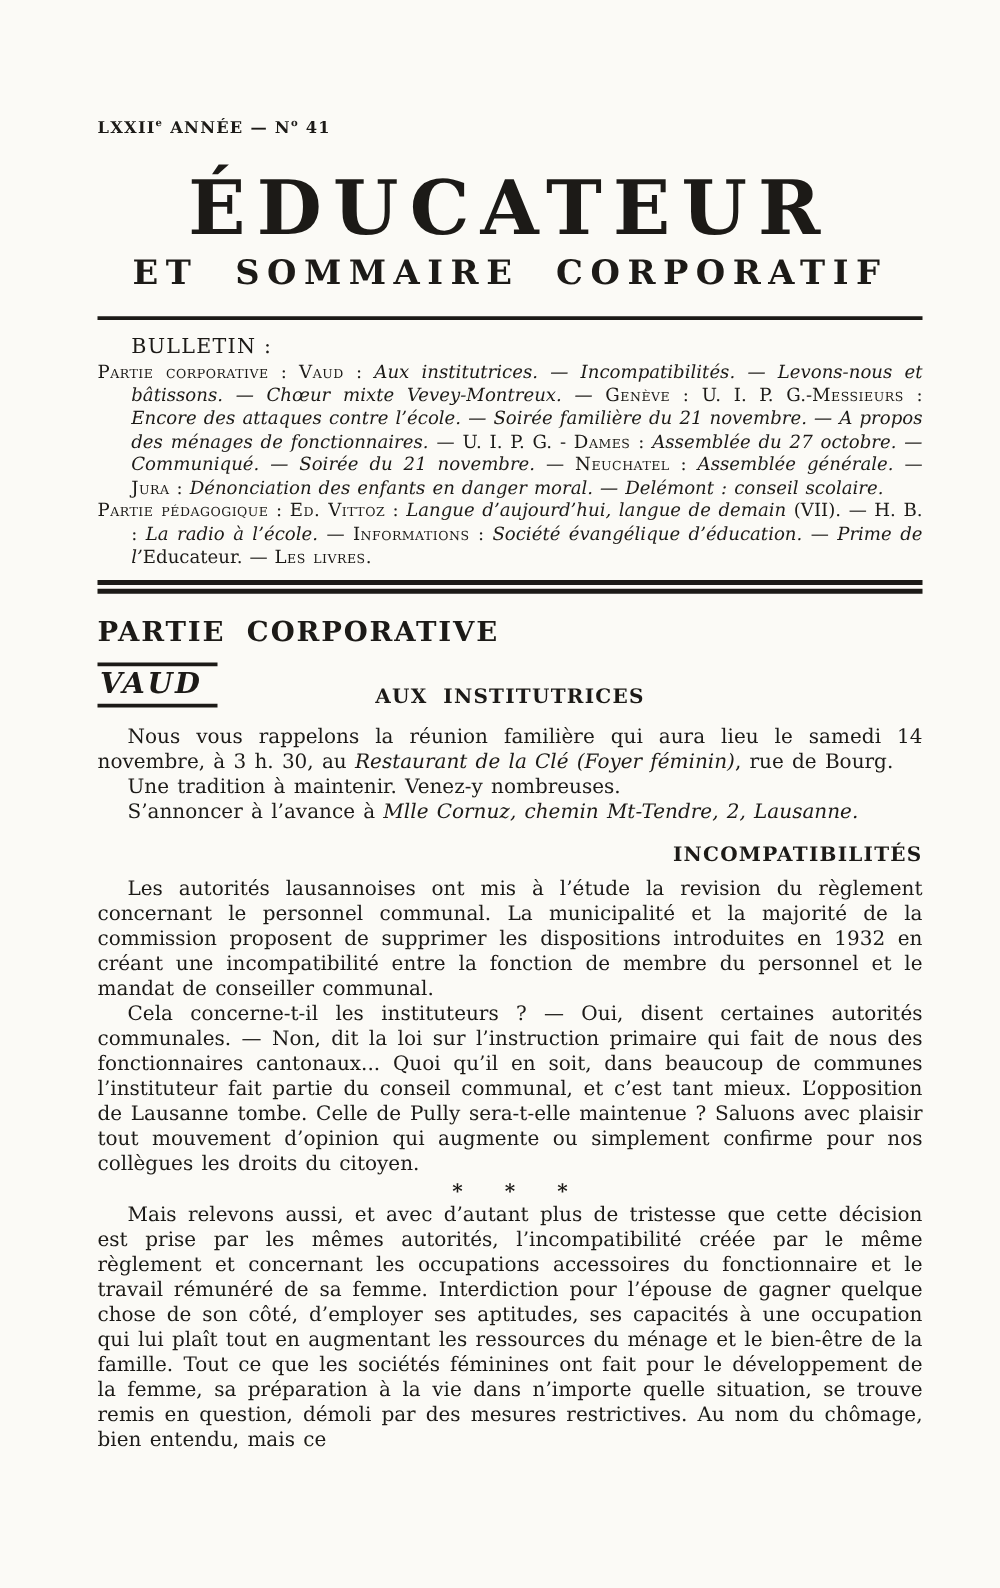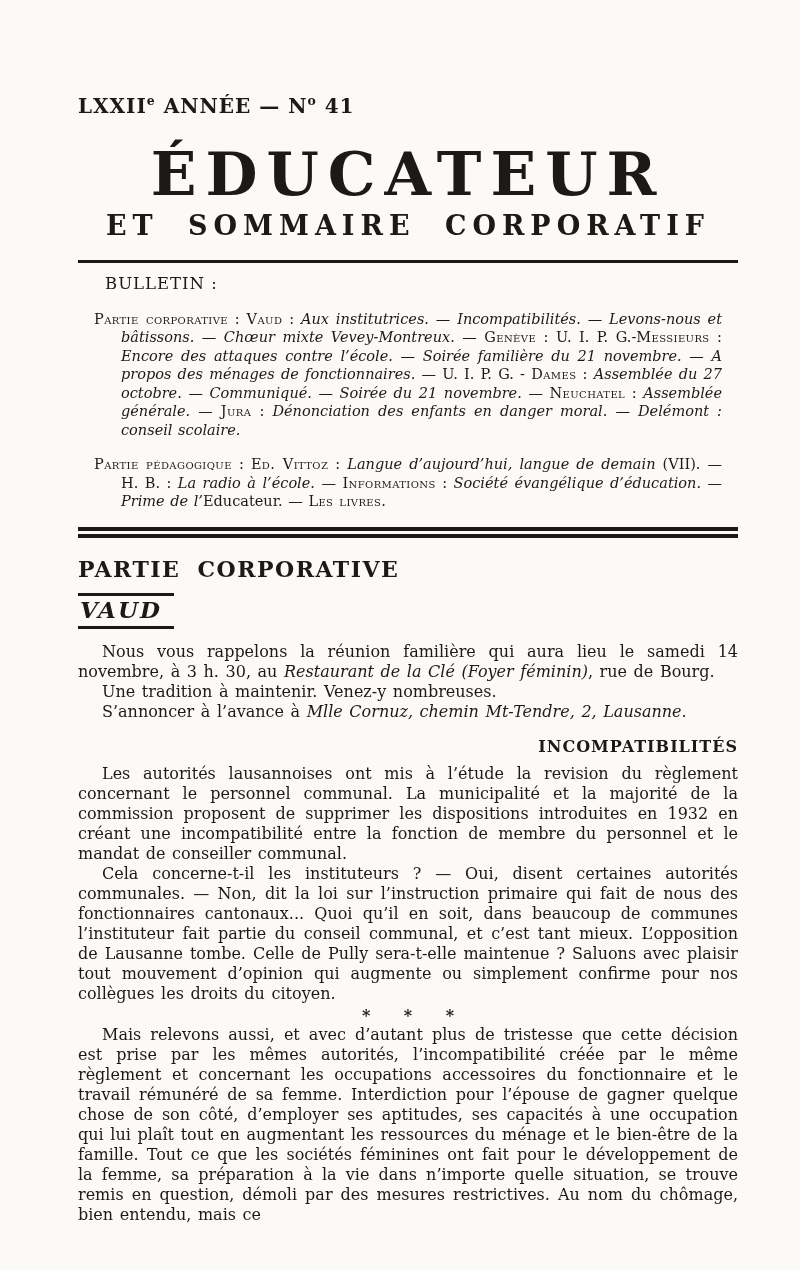--- a/index.html
+++ b/index.html
@@ -13,21 +13,21 @@
     box-sizing:border-box;
     padding:94px 62px 0 78px;
     background:var(--paper);
     color:var(--ink);
     font-family:"DejaVu Serif","Liberation Serif",serif;
     overflow:hidden;
   }
   
   .issue-row{
     display:flex;align-items:baseline;
-    font-size:20px;line-height:1.2;
+    font-size:13px;line-height:1.2;
   }
   .issue{font-weight:bold;letter-spacing:1px;}
   .date{letter-spacing:2px;margin-right:32px;}
   .seg-sup{vertical-align:super;font-size:62%;font-weight:bold;}
   .title{
     margin:26px 0 0;text-align:center;
     font-size:60px;font-weight:bold;letter-spacing:9px;line-height:1.0;
     white-space:nowrap;
   }
   .subtitle{
@@ -35,21 +35,21 @@
     letter-spacing:6px;word-spacing:14px;margin-top:6px;
     white-space:nowrap;
   }
   
   .rule-single{border:none;border-top:3px solid var(--ink);margin:19px 0 0;}
   .rule-double{height:3px;border-top:4px solid var(--ink);border-bottom:4px solid var(--ink);margin-top:8px;}
   
   .sommaire{margin-top:12px;font-size:14.5px;line-height:18.5px;}
   .sommaire-label{font-size:16.5px;letter-spacing:1px;margin:0 0 3px 27px;}
   .sommaire-entry{
-    margin:16px;padding-left:27px;text-indent:-27px;
+    margin:0;padding-left:27px;text-indent:-27px;
     text-align:justify;word-spacing:1px;
   }
   .seg-i{font-style:italic;}
   .seg-sc{font-variant:small-caps;letter-spacing:.4px;}
   
   .section-heading{
     margin:18px 0 0;font-size:22px;font-weight:bold;
     letter-spacing:1.5px;word-spacing:8px;
   }
   .article-band{position:relative;height:44px;margin-top:13px;}
@@ -99,20 +99,21 @@
     <p class="sommaire-entry"><span class="seg-sc">Partie pédagogique</span><span> : </span><span class="seg-sc">Ed. Vittoz</span><span> : </span><span class="seg-i">Langue d’aujourd’hui, langue de demain</span><span> (VII). — H. B. : </span><span class="seg-i">La radio à l’école.</span><span> — </span><span class="seg-sc">Informations</span><span> : </span><span class="seg-i">Société évangélique d’éducation.</span><span> — </span><span class="seg-i">Prime de l’</span><span>Educateur. — </span><span class="seg-sc">Les livres.</span></p>
   </section>
 
   <div class="rule-double"></div>
 
   <main>
     <h2 class="section-heading">PARTIE CORPORATIVE</h2>
 
     <div class="article-band">
       <div class="canton">VAUD</div>
+      <h3 class="article-title">AUX INSTITUTRICES</h3>
     </div>
 
     <p class="body-par first"><span>Nous vous rappelons la réunion familière qui aura lieu le samedi 14 novembre, à 3 h. 30, au </span><span class="seg-i">Restaurant de la Clé (Foyer féminin)</span><span>, rue de Bourg.</span></p>
     <p class="body-par"><span>Une tradition à maintenir. Venez-y nombreuses.</span></p>
     <p class="body-par"><span>S’annoncer à l’avance à </span><span class="seg-i">Mlle Cornuz, chemin Mt-Tendre, 2, Lausanne.</span></p>
 
     <h3 class="article-title-centered">INCOMPATIBILITÉS</h3>
 
     <p class="body-par"><span>Les autorités lausannoises ont mis à l’étude la revision du règlement concernant le personnel communal. La municipalité et la majorité de la commission proposent de supprimer les dispositions introduites en 1932 en créant une incompatibilité entre la fonction de membre du personnel et le mandat de conseiller communal.</span></p>
     <p class="body-par"><span>Cela concerne-t-il les instituteurs ? — Oui, disent certaines autorités communales. — Non, dit la loi sur l’instruction primaire qui fait de nous des fonctionnaires cantonaux... Quoi qu’il en soit, dans beaucoup de communes l’instituteur fait partie du conseil communal, et c’est tant mieux. L’opposition de Lausanne tombe. Celle de Pully sera-t-elle maintenue ? Saluons avec plaisir tout mouvement d’opinion qui augmente ou simplement confirme pour nos collègues les droits du citoyen.</span></p>

